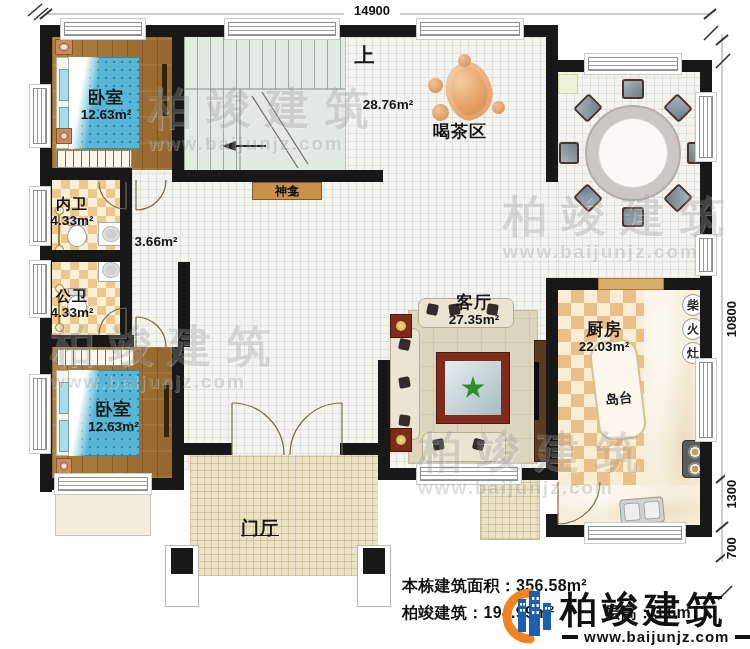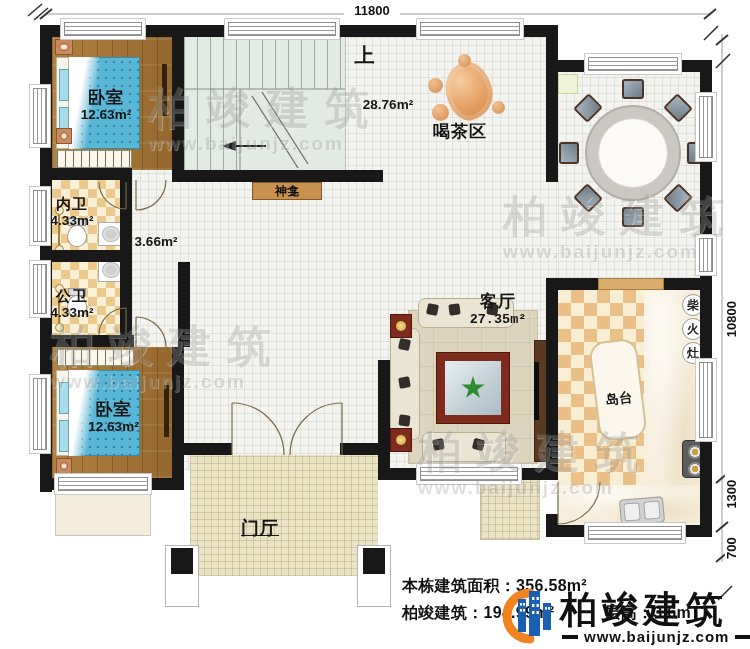--- a/index.html
+++ b/index.html
@@ -334,31 +334,35 @@
     <span class="nm" style="font-size:15px;">公卫</span>
     <span class="ar">4.33m²</span>
   </div>
   <div class="small-lbl" style="left:353px;top:97px;width:70px;">28.76m²</div>
   <div class="lbl" style="left:420px;top:122px;width:80px;">
     <span class="nm">喝茶区</span>
   </div>
   <div class="lbl" style="left:350px;top:44px;width:30px;">
     <span class="nm" style="font-size:20px;">上</span>
   </div>
-  <div class="lbl" style="left:452px;top:293px;width:92px;font-family:Liberation Mono, monospace;">
+  <div class="lbl" style="left:428px;top:293px;width:92px;">
     <span class="nm">客厅</span>
     <span class="ar">27.35m²</span>
+  </div>
+  <div class="lbl" style="left:568px;top:320px;width:72px;">
+    <span class="nm">厨房</span>
+    <span class="ar">22.03m²</span>
   </div>
   <div class="small-lbl" style="left:596px;top:390px;width:46px;transform:rotate(-7deg);">岛台</div>
   <div class="lbl" style="left:238px;top:518px;width:44px;text-decoration:underline;">
     <span class="nm" style="font-size:18px;">门厅</span>
   </div>
   <div class="small-lbl" style="left:128px;top:234px;width:56px;">3.66m²</div>
 
-  <div class="dim" style="left:344px;top:4px;width:56px;">11800</div>
+  <div class="dim" style="left:344px;top:4px;width:56px;">14900</div>
   <div class="dim" style="left:704px;top:312px;width:56px;transform:rotate(-90deg);">10800</div>
   <div class="dim" style="left:709px;top:487px;width:46px;transform:rotate(-90deg);">1300</div>
   <div class="dim" style="left:713px;top:541px;width:38px;transform:rotate(-90deg);">700</div>
 
   <div class="wm" style="left:148px;top:86px;">
     <span class="wm-name">柏竣建筑</span>
     <span class="wm-url">www.baijunjz.com</span>
   </div>
   <div class="wm" style="left:503px;top:194px;">
     <span class="wm-name">柏竣建筑</span>

